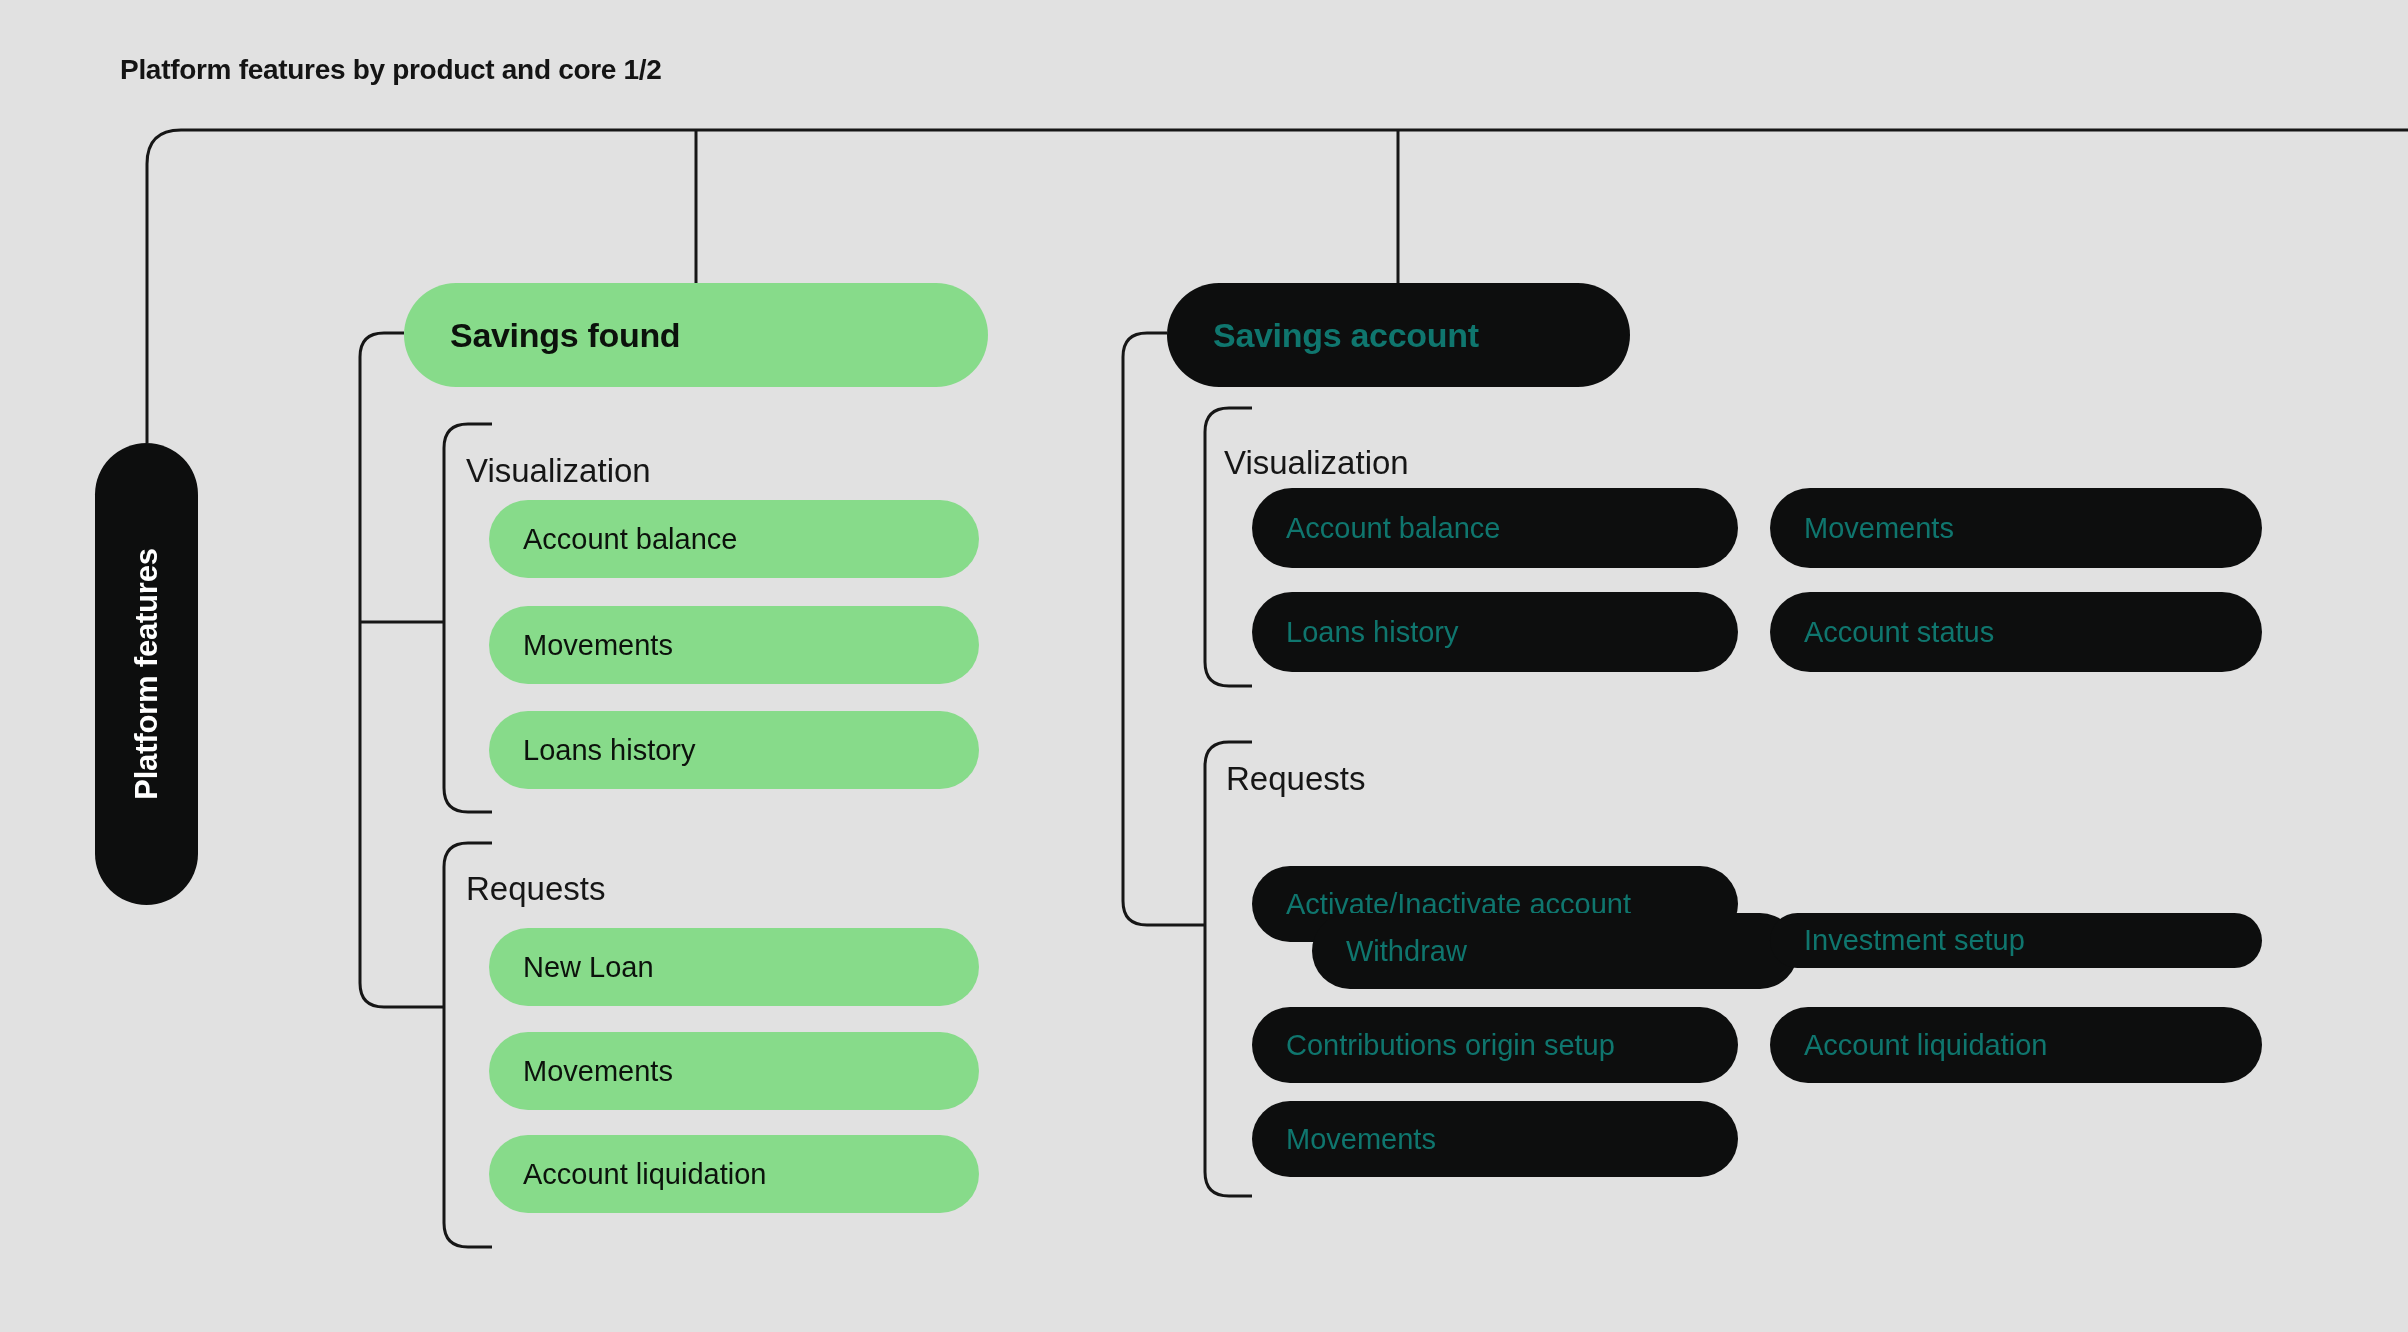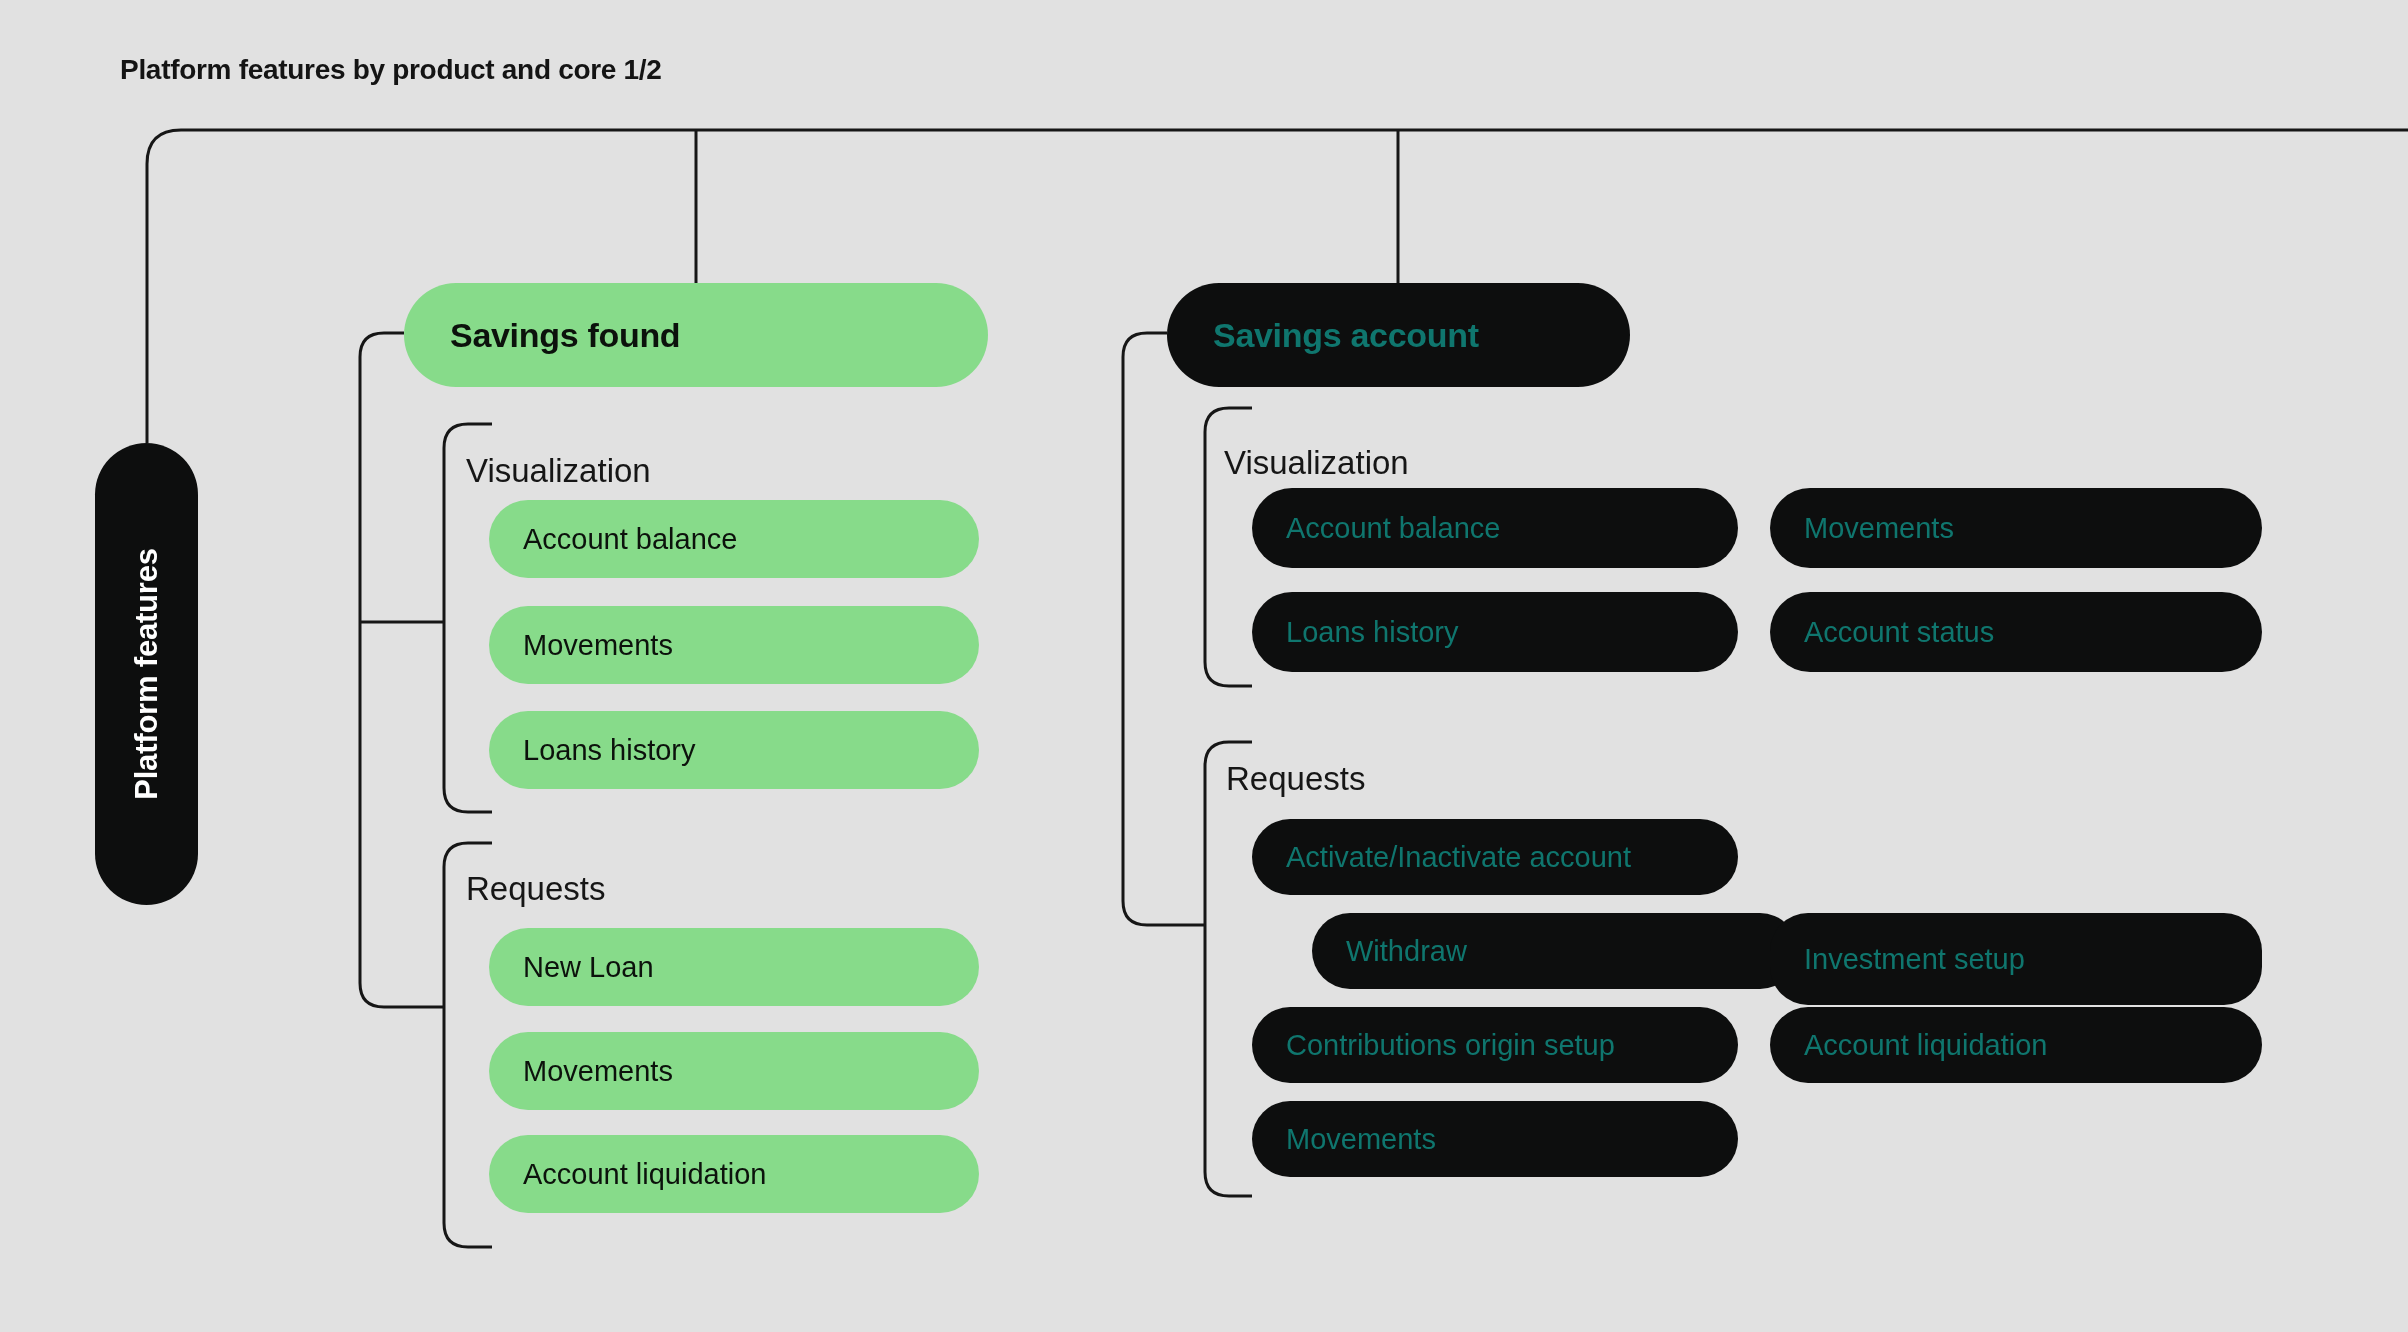--- a/index.html
+++ b/index.html
@@ -111,27 +111,27 @@
   </div>
   <div class="node feature-pill pill-black" style="left:1252px;top:592px;width:486px;height:80px;border-radius:40px;">
     <span>Loans history</span>
   </div>
   <div class="node feature-pill pill-black" style="left:1770px;top:592px;width:492px;height:80px;border-radius:40px;">
     <span>Account status</span>
   </div>
 
   <div class="section-label" style="left:1226px;top:760px;">Requests</div>
 
-  <div class="node feature-pill pill-black" style="left:1252px;top:819px;width:486px;height:76px;border-radius:38px;">
+  <div class="node feature-pill pill-black" style="left:1252px;top:866px;width:486px;height:76px;border-radius:38px;">
     <span>Activate/Inactivate account</span>
   </div>
   <div class="node feature-pill pill-black" style="left:1312px;top:913px;width:486px;height:76px;border-radius:38px;">
     <span>Withdraw</span>
   </div>
-  <div class="node feature-pill pill-black" style="left:1770px;top:913px;width:492px;height:92px;border-radius:38px;">
+  <div class="node feature-pill pill-black" style="left:1770px;top:913px;width:492px;height:55px;border-radius:38px;">
     <span>Investment setup</span>
   </div>
   <div class="node feature-pill pill-black" style="left:1252px;top:1007px;width:486px;height:76px;border-radius:38px;">
     <span>Contributions origin setup</span>
   </div>
   <div class="node feature-pill pill-black" style="left:1770px;top:1007px;width:492px;height:76px;border-radius:38px;">
     <span>Account liquidation</span>
   </div>
   <div class="node feature-pill pill-black" style="left:1252px;top:1101px;width:486px;height:76px;border-radius:38px;">
     <span>Movements</span>

